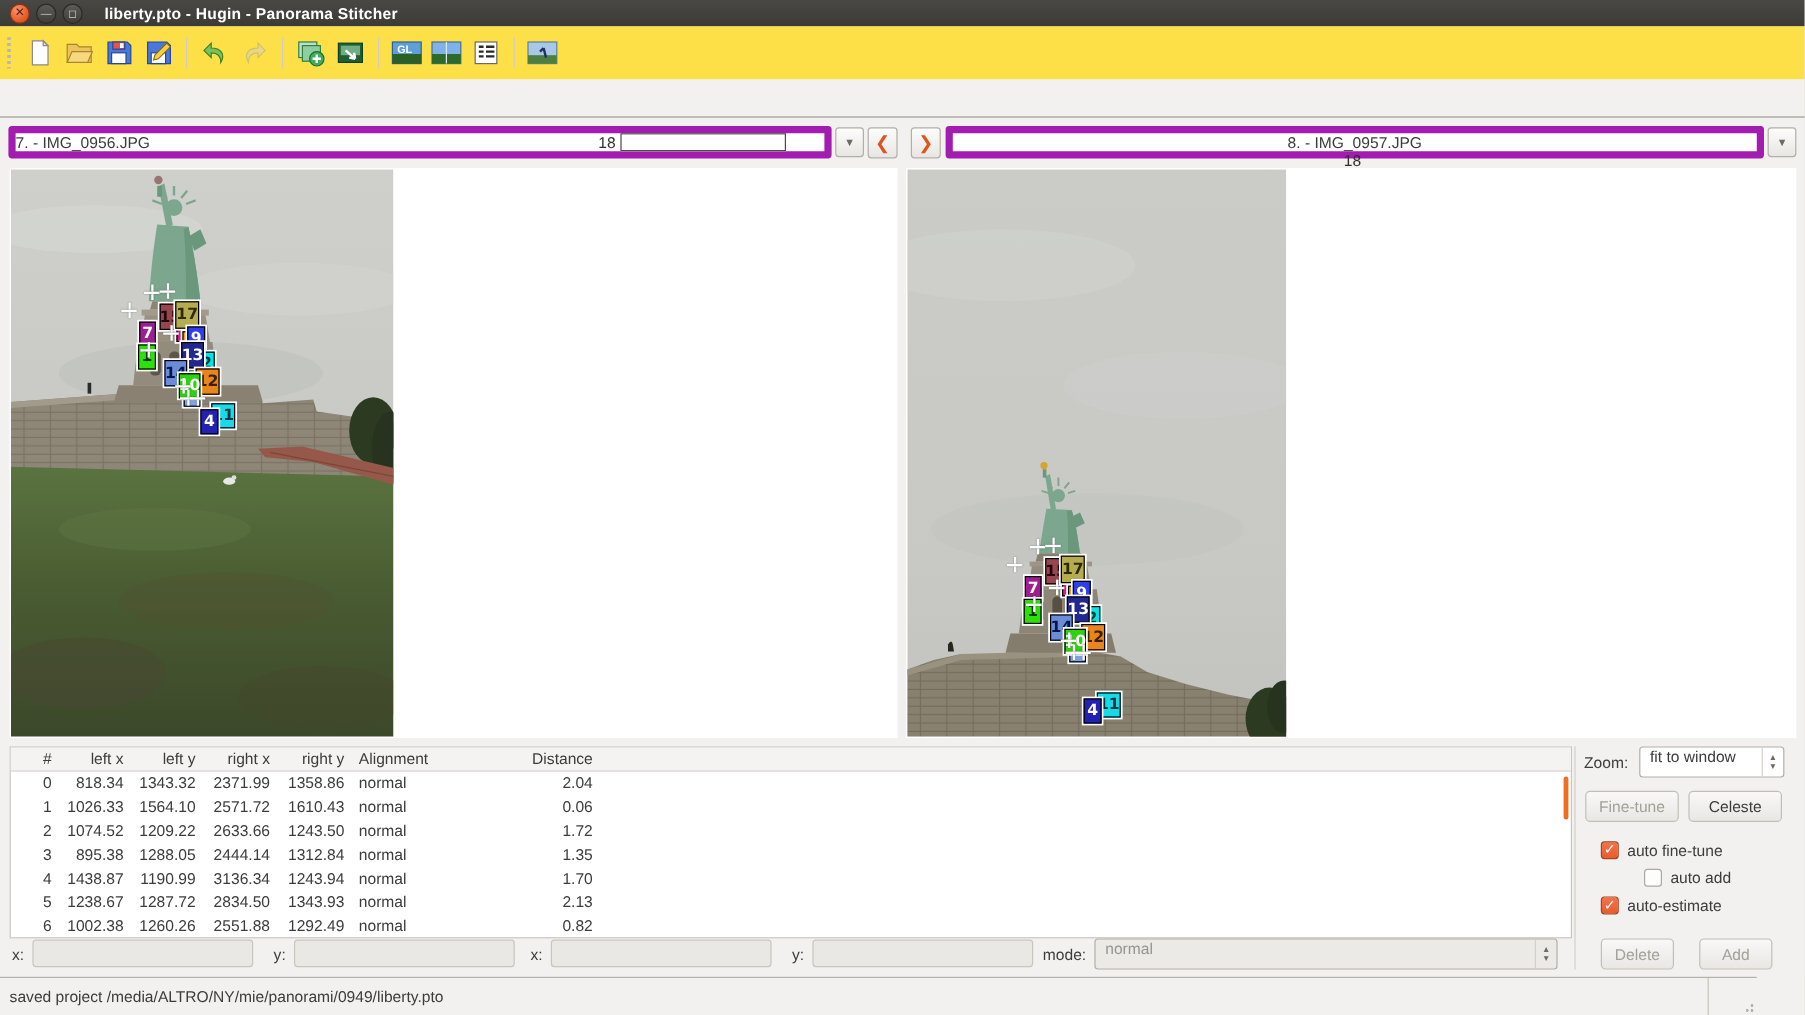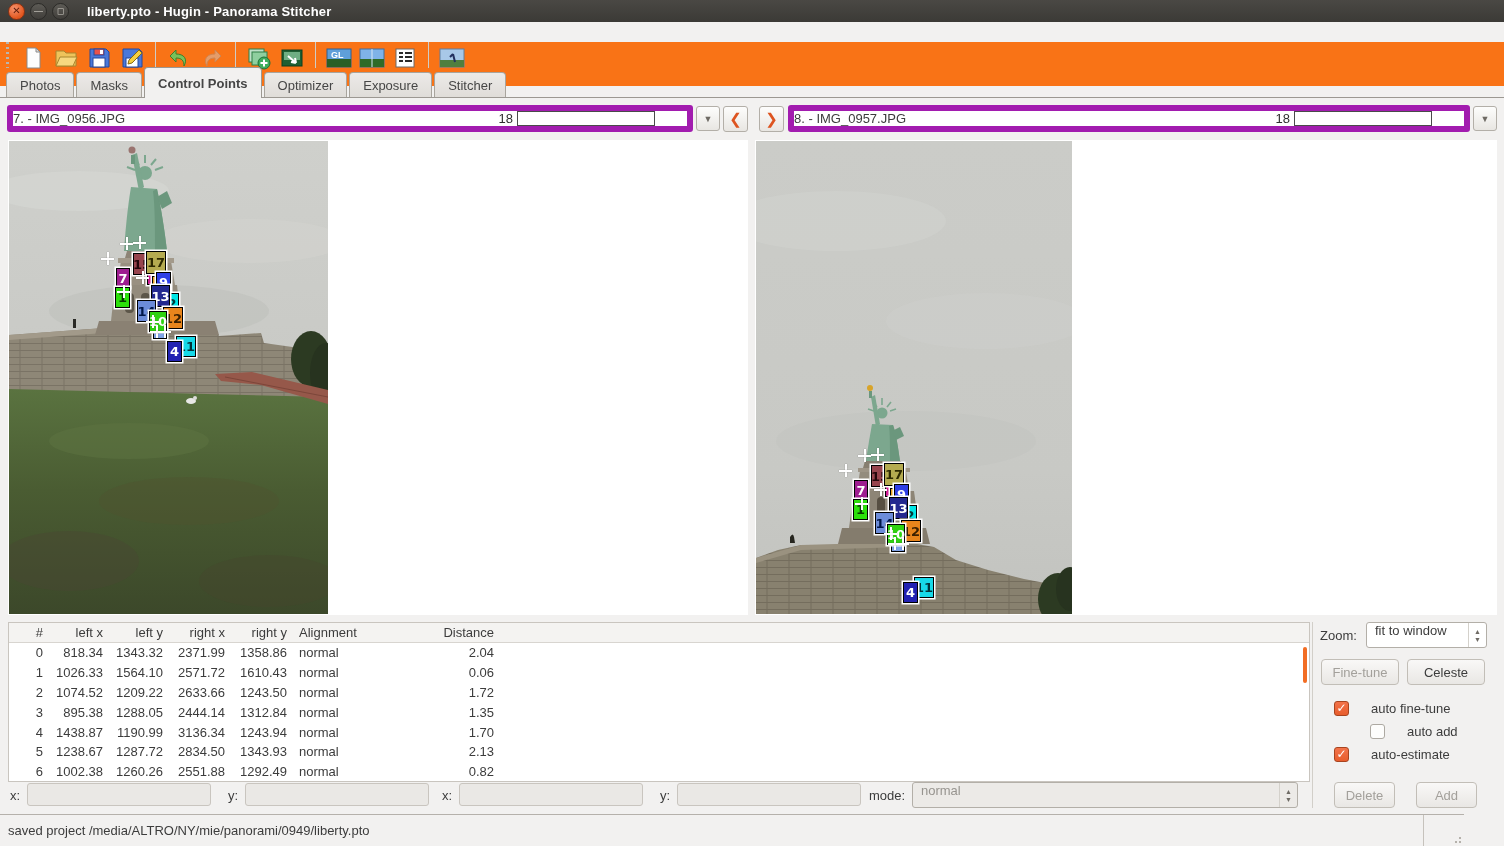--- a/index.html
+++ b/index.html
@@ -8,21 +8,21 @@
   #app{position:relative;width:1504px;height:846px;background:#f2f1f0;overflow:hidden;}
 
   
   .titlebar{position:absolute;left:0;top:0;width:1504px;height:22px;background:linear-gradient(#4a4844,#3b3a36);display:flex;align-items:center;}
   .winbtn{width:17px;height:17px;border-radius:50%;margin-left:5px;display:flex;align-items:center;justify-content:center;font-size:10px;line-height:1;}
   .winbtn.close{background:radial-gradient(circle at 35% 30%,#f6926d,#e2571f 70%);border:1px solid #8a3213;color:#5e1b0a;margin-left:8px;}
   .winbtn.minmax{background:linear-gradient(#5d5b56,#403e3a);border:1px solid #2b2a27;color:#cfccc4;font-size:9px;}
   .title-text{color:#ffffff;font-weight:bold;margin-left:18px;letter-spacing:.2px;}
 
   
-  .toolbar{position:absolute;left:0;top:22px;width:1504px;height:44px;background:#f97316;display:flex;padding-left:6px;margin-top:20px;}
+  .toolbar{position:absolute;left:0;top:22px;width:1504px;height:44px;background:#fde047;display:flex;align-items:center;padding-left:6px;}
   .grip{width:6px;height:26px;margin-right:8px;background:repeating-linear-gradient(#b9b5af 0 2px,transparent 2px 5px);width:3px;}
   .tbtn{width:32px;height:32px;margin:0 0;display:flex;align-items:center;justify-content:center;border-radius:3px;}
   .tbtn + .tbtn{margin-left:1px;}
   .tsep{width:1px;height:26px;background:#cfccc6;margin:0 7px;}
   .tbtn.disabled{opacity:.45;filter:grayscale(1);}
 
   
   .tabbar{position:absolute;left:0;top:66px;width:1504px;height:32px;display:flex;align-items:flex-end;padding-left:6px;}
   .tab{height:26px;padding:0 13px;display:flex;align-items:center;background:linear-gradient(#eceae8,#dfdcd8);border:1px solid #a8a49d;border-bottom:none;border-radius:4px 4px 0 0;margin-right:2px;color:#464646;position:relative;z-index:1;}
   .tab.active{height:31px;background:#f2f1f0;font-weight:bold;z-index:3;border-color:#9c9892;}
@@ -66,21 +66,21 @@
   .vscroll{position:absolute;right:2px;top:24px;width:4px;height:36px;background:#f26d24;border-radius:2px;}
 
   
   .rpanel-label{position:absolute;color:#3c3c3c;}
   .dropdown{position:absolute;height:26px;background:#ffffff;border:1px solid #b3afa8;border-radius:3px;display:flex;align-items:flex-start;}
   .dropdown .dtext{flex:1;padding:0 8px;white-space:nowrap;overflow:hidden;}
   .dropdown .dspin{width:18px;align-self:stretch;border-left:1px solid #d4d1cb;display:flex;flex-direction:column;align-items:center;justify-content:center;color:#6e6a64;font-size:7px;line-height:1;gap:1px;}
   .dropdown.disabled{background:#eceae7;color:#97948f;}
   .btn{position:absolute;height:26px;border:1px solid #c2beb7;border-radius:4px;background:linear-gradient(#f9f8f7,#e9e7e4);display:flex;align-items:center;justify-content:center;color:#3c3c3c;}
   .btn.disabled{color:#a3a09b;}
-  .cbrow{position:absolute;display:flex;align-items:center;gap:22px;height:16px;padding-left:12px;}
+  .cbrow{position:absolute;display:flex;align-items:center;gap:7px;height:16px;padding-left:12px;}
   .cbox{width:15px;height:15px;border-radius:3px;border:1px solid #ada9a2;background:#fdfdfc;position:relative;}
   .cbrow.on .cbox{background:linear-gradient(#f2734a,#e85d2c);border-color:#a8441f;}
   .cbrow.on .cbox::after{content:"✓";position:absolute;left:1.5px;top:-1px;color:#fff;font-size:12px;font-weight:bold;}
 
   
   .blabel{position:absolute;color:#3c3c3c;}
   .binput{position:absolute;height:23px;background:#eae8e5;border:1px solid #c9c5bf;border-radius:3px;}
   .vdiv{position:absolute;width:1px;background:#d2cfc9;}
 
   
@@ -186,53 +186,33 @@
     <div class="tsep"></div>
     <div class="tbtn">
       <svg width="28" height="24">
           <rect x="2" y="3" width="24" height="18" fill="#a8c8e8" stroke="#5f7f9f"></rect>
           <rect x="2" y="14" width="24" height="7" fill="#4f7f3f"></rect>
           <path d="M15 8 l2 8 M15 8 l-3 3" stroke="#23305f" stroke-width="2" fill="none"></path>
         </svg>
     </div>
   </div>
 
-  <div class="tabbar">
-    <div class="tab">
-        <span>Photos</span>
-      </div>
-    <div class="tab">
-        <span>Masks</span>
-      </div>
-    <div class="tab active">
-        <span>Control Points</span>
-      </div>
-    <div class="tab">
-        <span>Optimizer</span>
-      </div>
-    <div class="tab">
-        <span>Exposure</span>
-      </div>
-    <div class="tab">
-        <span>Stitcher</span>
-      </div>
-  </div>
 
   <div class="panel">
 
     <div class="combo" style="left:7px;top:7px;width:686px;">
       <span class="cname">7. - IMG_0956.JPG</span>
       <span class="spacer"></span>
       <span class="cnum">18</span>
       <span class="pbar"><span class="pfill" style="width: 36%;"></span></span>
     </div>
     <div class="sqbtn" style="left:696px;top:8px;">▼</div>
     <div class="navbtn" style="left:723px;top:8px;">❮</div>
     <div class="navbtn" style="left:759px;top:8px;">❯</div>
-    <div class="combo" style="left:788px;top:7px;width:682px;">
+    <div class="combo" style="left:788px;top:7px;width:682px;flex-direction:column;">
       <span class="cname">8. - IMG_0957.JPG</span>
       <span class="spacer"></span>
       <span class="cnum">18</span>
       <span class="pbar"><span class="pfill" style="width: 33%;"></span></span>
     </div>
     <div class="sqbtn" style="left:1473px;top:8px;">▼</div>
 
     <div class="imgpane" style="left:8px;width:740px;">
       <div class="photo" style="left:1px;width:319px;height:473px;">
         <svg width="319" height="473" viewBox="0 0 319 473">

